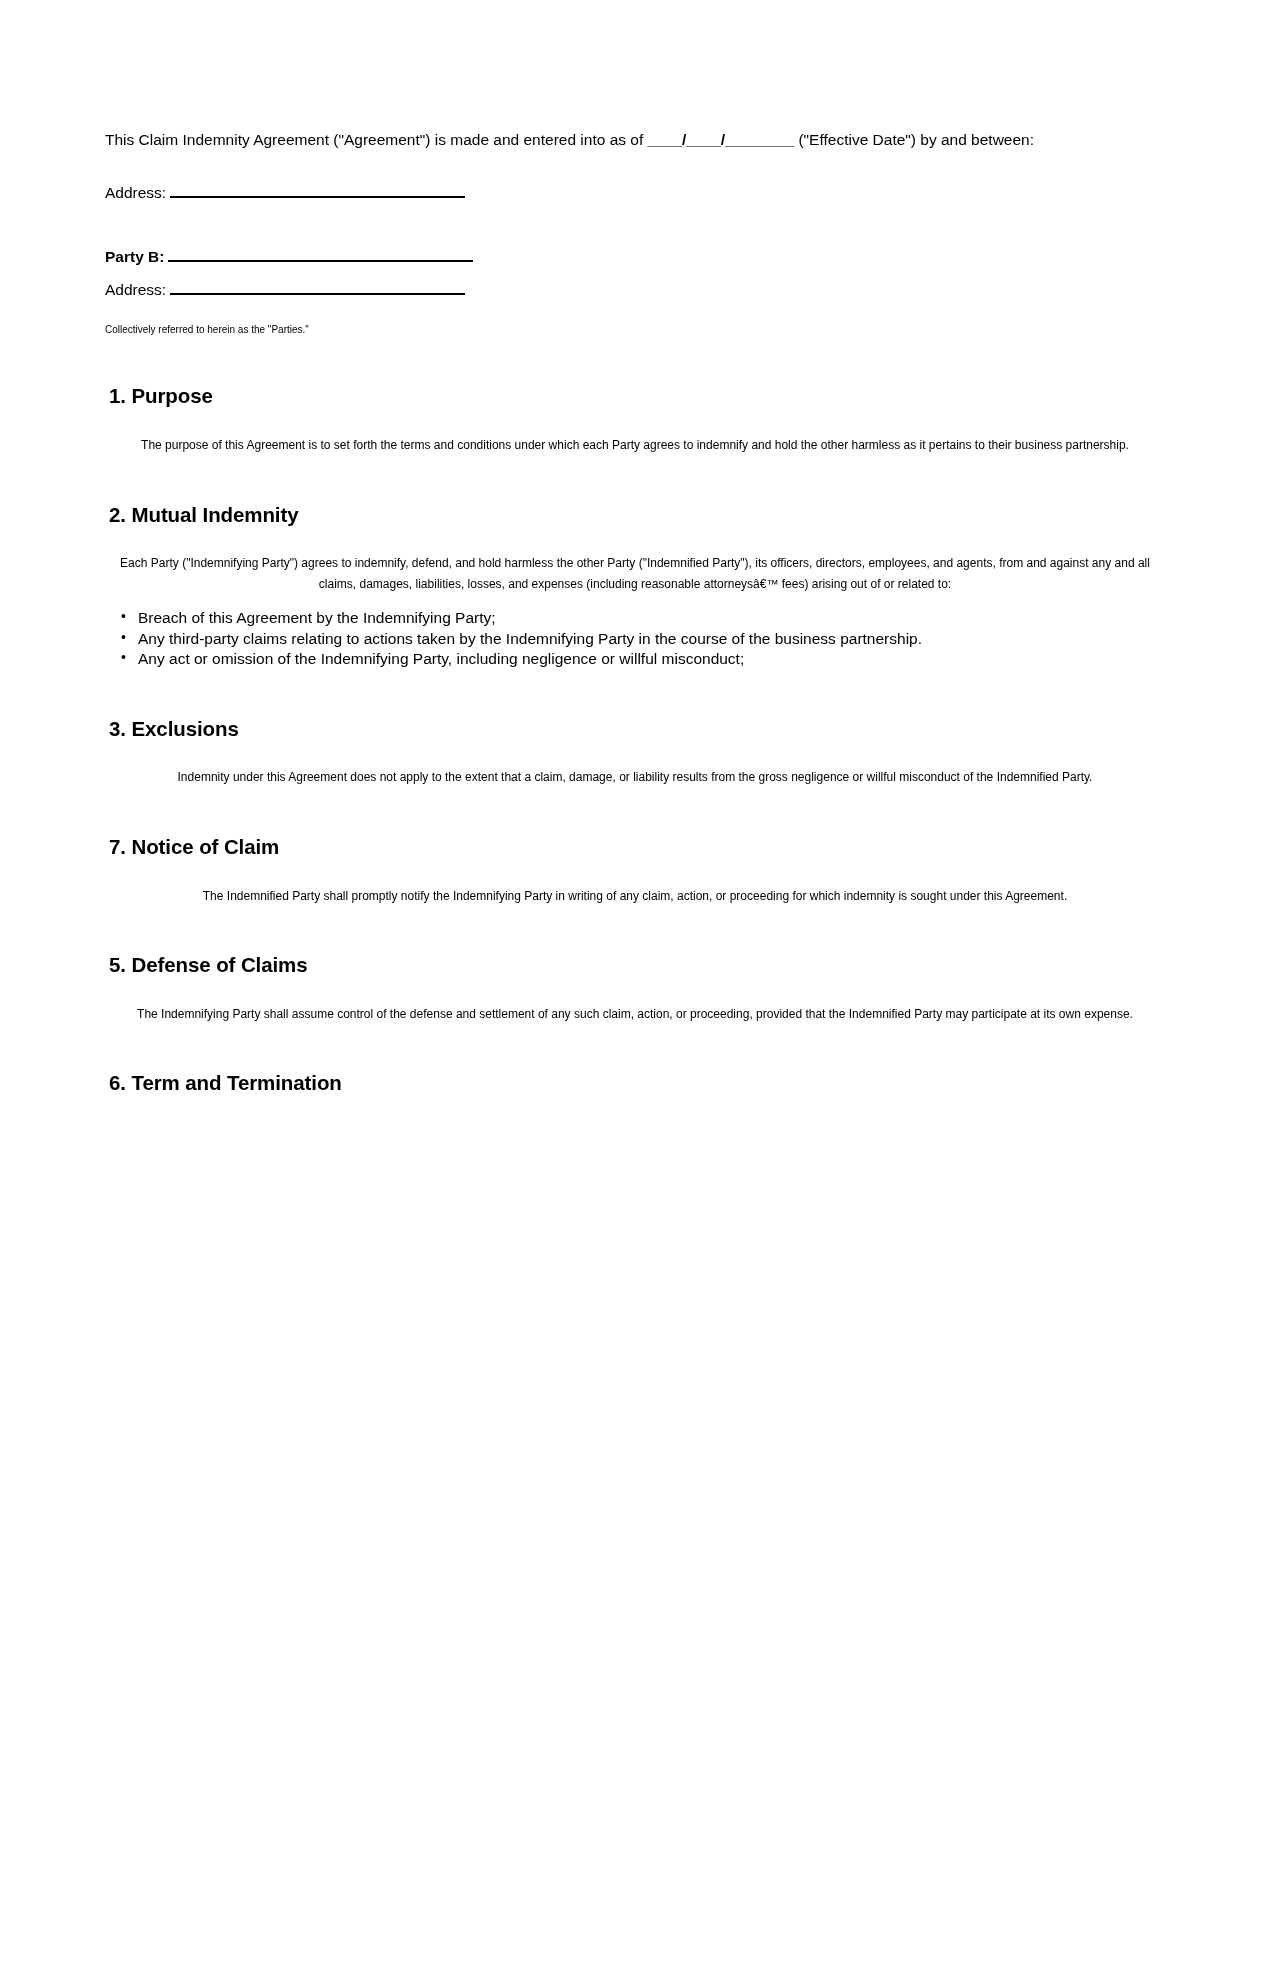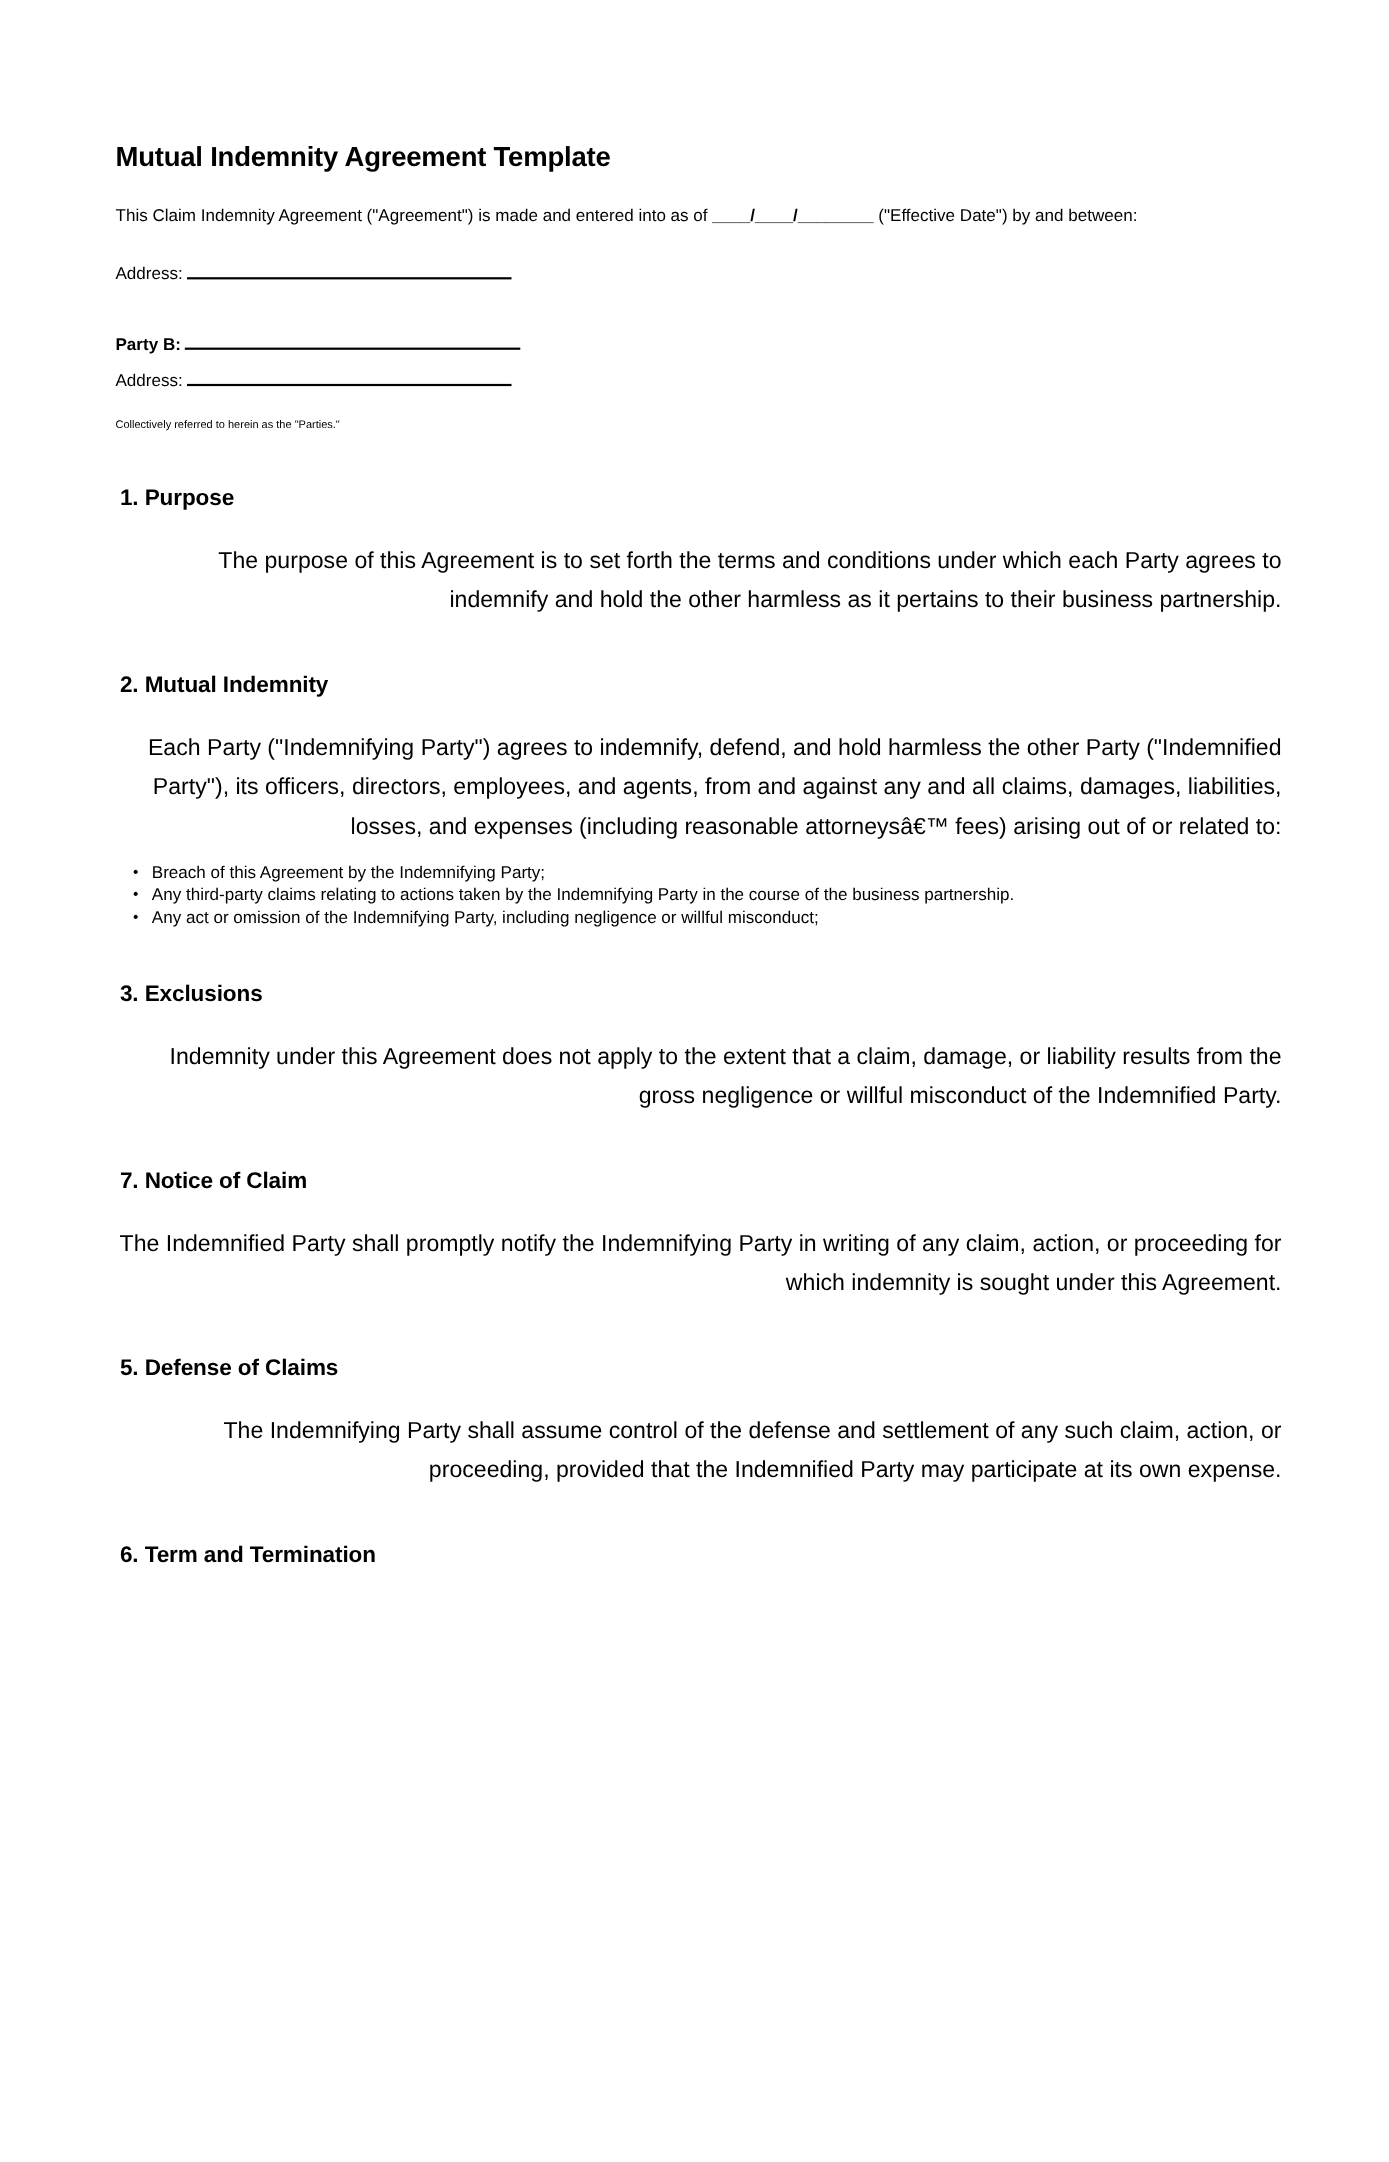--- a/index.html
+++ b/index.html
@@ -72,25 +72,25 @@
   }
 
   h2.section-title {
     font-size: 20.5px;
     font-weight: bold;
     line-height: 1.2;
     margin: 47px 0 26px 4px;
     letter-spacing: -0.1px;
   }
   p.body-text {
-    font-size: 21px;
+    font-size: 12px;
     line-height: 1.72;
     margin: 0 0 0 0;
     max-width: 1062px;
-    text-align: right;
+    text-align: center;
   }
   ul.bullet-list {
     margin: 14px 0 0 0;
     padding-left: 22px;
     list-style: none;
   }
   ul.bullet-list li {
     font-size: 15.5px;
     line-height: 1.32;
     position: relative;
@@ -107,21 +107,20 @@
   }
   .spacer-bottom {
     height: 640px;
   }
 </style>
 </head>
 <body>
 
 <div class="page">
 
-  <h1 class="doc-title">Mutual Indemnity Agreement Template</h1>
 
   <p class="intro-line">
     <span>This Claim Indemnity Agreement ("Agreement") is made and entered into as of </span><span class="blank-date">____/____/________</span><span> ("Effective Date") by and between:</span>
   </p>
 
   <div class="party-block">
     <div class="field-row">
       <span class="field-label">Address:</span><span class="field-rule rule-address"></span>
     </div>
   </div>

